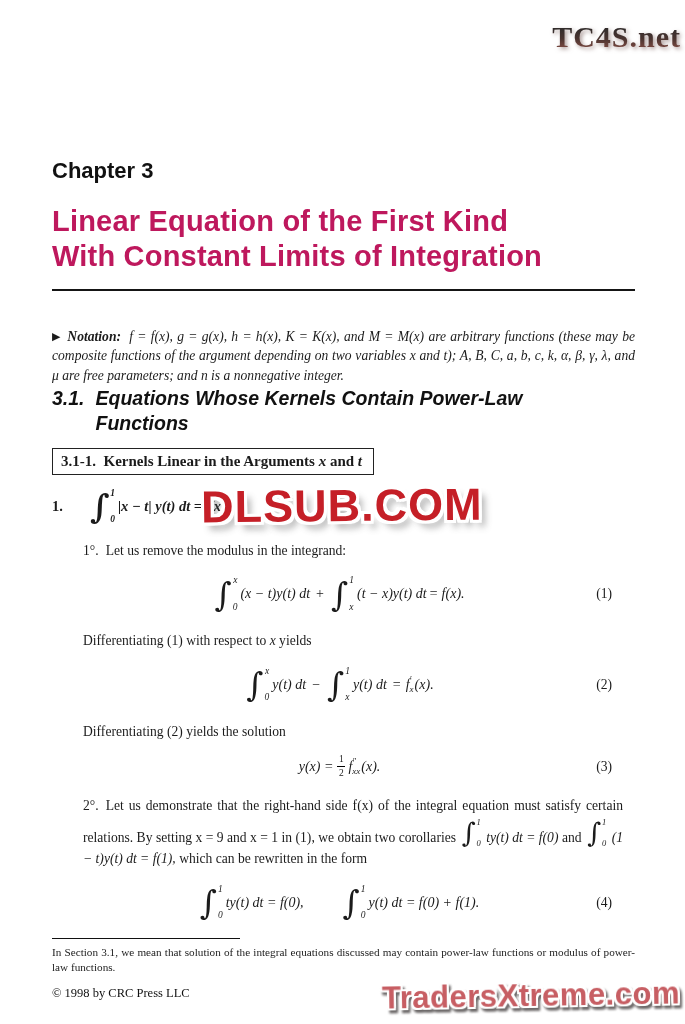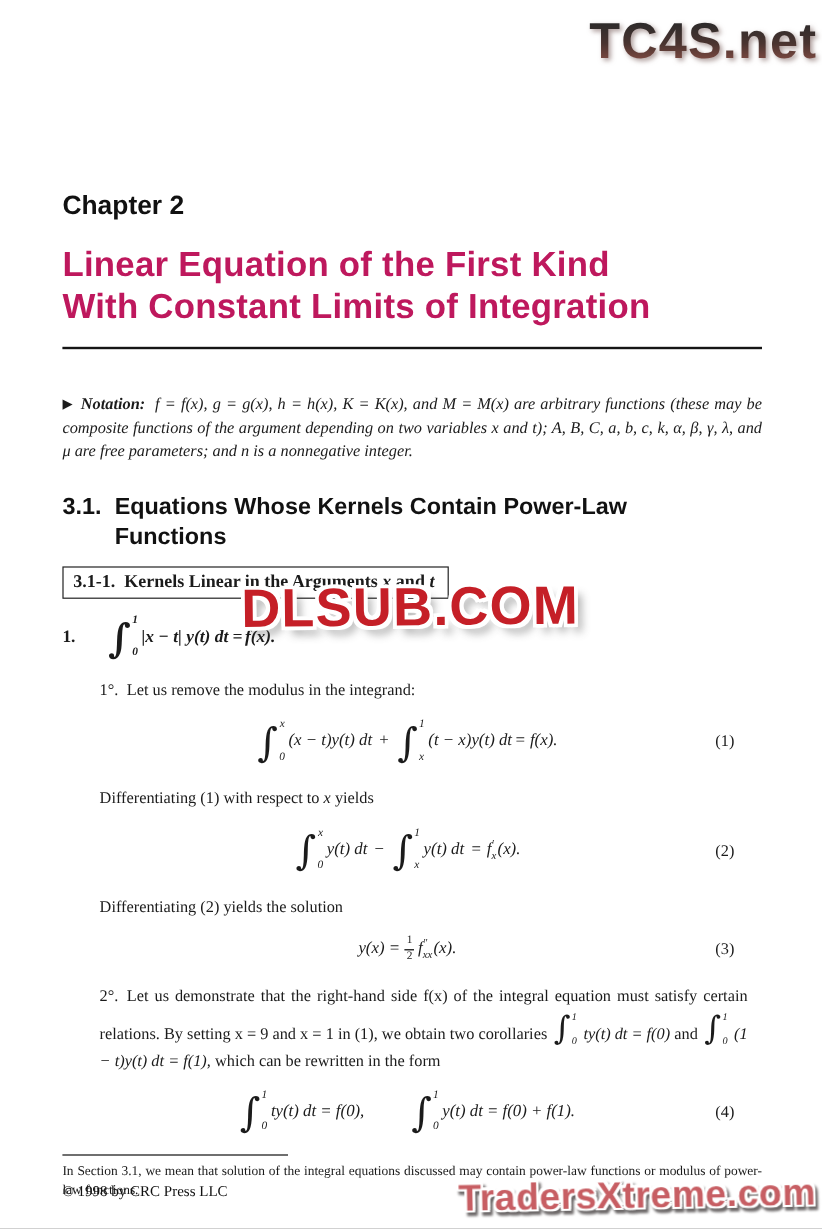--- a/index.html
+++ b/index.html
@@ -5,22 +5,22 @@
   html,body{margin:0;padding:0;background:#888;}
   .page{
     position:relative;width:685px;height:1024px;background:#ffffff;
     font-family:"Liberation Serif",serif;color:#1b1b1b;overflow:hidden;
     margin:0 auto;
   }
   .content{position:absolute;left:52px;top:0;width:583px;}
 
   
   .wm-tc4s{
-    position:absolute;top:10px;right:4px;
-    font-family:Liberation Sans, sans-serif;font-weight:bold;font-size:42px;letter-spacing:1px;
+    position:absolute;top:20px;right:4px;
+    font-family:Liberation Serif, serif;font-weight:bold;font-size:30px;letter-spacing:1px;
     background:linear-gradient(180deg,#2a2a2a 15%,#4a3430 55%,#8a4f46 92%);
     -webkit-background-clip:text;background-clip:text;color:transparent;
     -webkit-text-fill-color:transparent;
     filter:drop-shadow(2px 2px 2px rgba(100,70,65,0.55)) blur(0.4px);
   }
   .wm-dlsub{
     position:absolute;left:201px;top:480px;
     font-family:"Liberation Sans",sans-serif;font-weight:bold;font-size:45px;letter-spacing:1px;
     color:#c51f27;transform:rotate(-0.6deg);white-space:nowrap;
     text-shadow:
@@ -49,22 +49,22 @@
   }
   .title-rule{margin-top:14px;height:2px;background:#151515;}
 
   .notation{
     margin:36px 0 0 0;font-size:13.6px;line-height:1.45;text-align:justify;font-style:italic;
   }
   .notation .marker{font-style:normal;font-size:11px;margin-right:6px;position:relative;top:-1px;}
   .notation .nlabel{font-weight:bold;margin-right:4px;}
 
   .section-head{
-    margin-top:24px;display:flex;font-family:"Liberation Sans",sans-serif;
-    font-weight:bold;font-size:19.5px;line-height:1.28;color:#111;
+    display:flex;font-family:"Liberation Sans",sans-serif;
+    font-weight:bold;font-size:19.5px;line-height:1.28;color:#111;font-style:italic;
   }
   .sec-num{margin-right:11px;}
 
   .subsection-box{
     margin-top:12px;display:inline-block;border:1.4px solid #222;
     padding:4px 11px 4px 8px;font-weight:bold;font-size:15px;
   }
   .subsection-box .mi{font-style:italic;}
 
   
@@ -120,21 +120,21 @@
 </style>
 </head>
 <body>
 
 <div class="page">
 
   <div class="wm-tc4s">TC4S.net</div>
 
   <div class="content">
 
-    <div class="chapter-label">Chapter 2</div>
+    <div class="chapter-label">Chapter 3</div>
 
     <h1 class="chapter-title"><span>Linear Equation of the First Kind</span><br><span>With Constant Limits of Integration</span></h1>
 
     <div class="title-rule"></div>
 
     <p class="notation">
       <span class="marker">▶</span><b class="nlabel">Notation:</b>
       <span>f = f(x), g = g(x), h = h(x), K = K(x), and M = M(x) are arbitrary functions (these may be composite functions of the argument depending on two variables x and t); A, B, C, a, b, c, k, α, β, γ, λ, and μ are free parameters; and n is a nonnegative integer.</span>
     </p>
 

